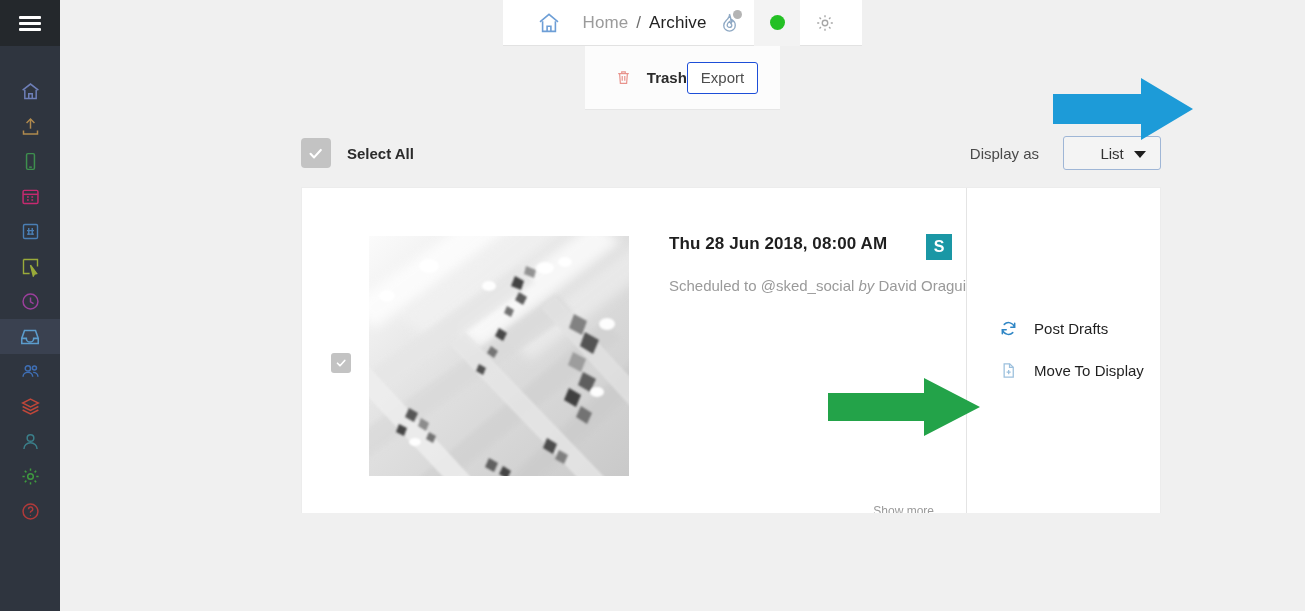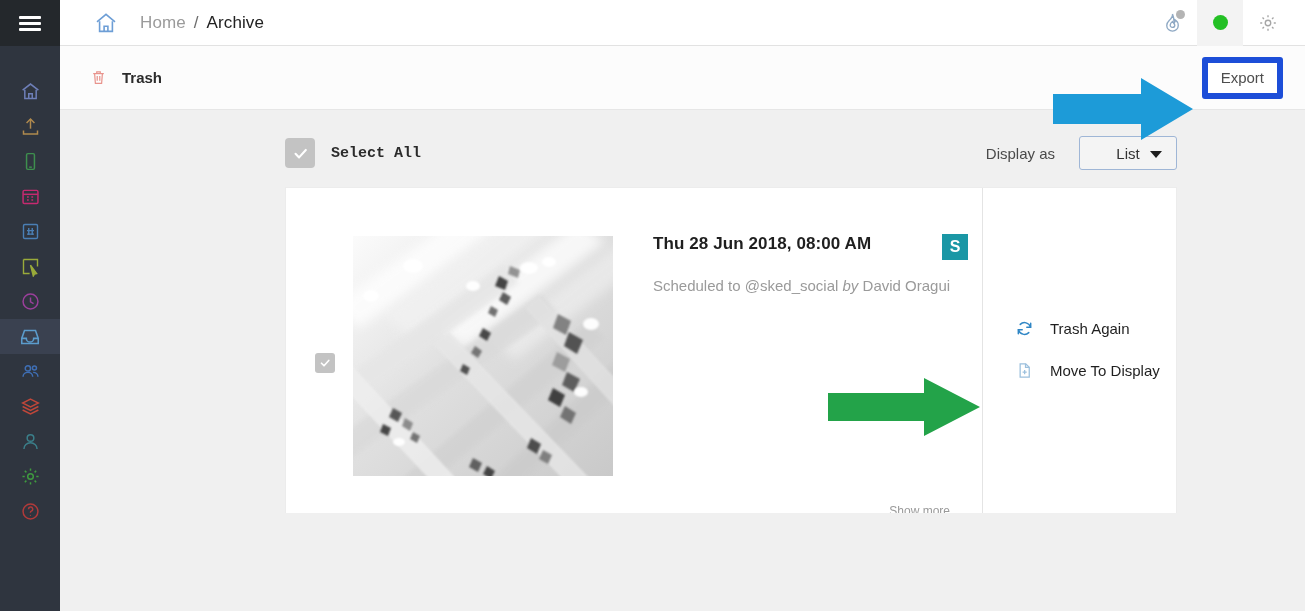--- a/index.html
+++ b/index.html
@@ -29,21 +29,21 @@
   .side-items { width: 60px; padding-top: 28px; display: flex; flex-direction: column; }
   .side-item {
     width: 60px; height: 35px;
     display: flex; align-items: center; justify-content: center;
     cursor: pointer;
   }
   .side-item.active { background: #3a4150; }
   .side-item svg { display: block; }
 
   
-  .main { flex: 1 1 auto; height: 513px; display: flex; flex-direction: column; min-width: 0; }
+  .main { flex: 1 1 auto; height: 513px; display: flex; flex-direction: column; min-width: 0; align-items: center; }
 
   
   .topbar {
     height: 46px; background: #ffffff;
     border-bottom: 1px solid #e2e2e2;
     display: flex; align-items: center;
     flex: 0 0 46px;
   }
   .home-icon { margin-left: 34px; margin-right: 22px; display: flex; align-items: center; cursor: pointer; }
   .crumbs { display: flex; align-items: center; font-size: 17px; letter-spacing: .1px; }
@@ -79,21 +79,21 @@
     font-size: 15px; color: #9a9a9a;
     border-right: 1px solid #ececec;
   }
   .bulk-action {
     display: flex; align-items: center; gap: 15px;
     margin-left: 30px; cursor: pointer;
   }
   .bulk-action .txt { font-size: 15px; font-weight: bold; color: #2b2b2b; }
   .export-btn {
     margin-left: auto; margin-right: 22px;
-    border: 6px solid #1d4ed8;
+    border: 1px solid #1d4ed8;
     border-radius: 3px;
     padding: 7px 13px 8px;
     font-size: 15px; color: #4e4e4e;
     background: #ffffff;
     cursor: pointer;
     line-height: 1;
   }
 
   
   .content { flex: 1 1 auto; overflow: hidden; position: relative; }
@@ -103,21 +103,21 @@
     padding: 26px 0 0 0;
     margin-left: 225px; margin-right: 128px;
   }
   .checkbox {
     width: 30px; height: 30px; border-radius: 4px;
     background: #c3c3c3;
     display: flex; align-items: center; justify-content: center;
     cursor: pointer; flex: 0 0 30px;
   }
   .checkbox.sm { width: 20px; height: 20px; border-radius: 3px; flex: 0 0 20px; }
-  .select-all-txt { margin-left: 16px; font-size: 15px; font-weight: bold; color: #2b2b2b; font-family: Liberation Mono, monospace; }
+  .select-all-txt { margin-left: 16px; font-size: 15px; font-weight: bold; color: #2b2b2b; }
   .display-wrap { margin-left: auto; display: flex; align-items: center; gap: 24px; }
   .display-label { font-size: 15px; color: #4a4a4a; }
   .display-select {
     width: 98px; height: 34px;
     border: 1px solid #9fb6d6;
     border-radius: 3px;
     background: #f4f4f4;
     display: flex; align-items: center; justify-content: center;
     position: relative; cursor: pointer;
   }
@@ -482,21 +482,21 @@
         </div>
 
         <div class="card-right">
           <div class="act">
             <svg width="19" height="19" viewBox="0 0 24 24" fill="none" stroke="#2f86c5" stroke-width="1.9" stroke-linecap="round">
               <path d="M19.5 10.2A7.8 7.8 0 0 0 6.6 6.8"></path>
               <path d="M4.5 13.8a7.8 7.8 0 0 0 12.9 3.4"></path>
               <path d="M19.8 5.4v4.9h-4.9"></path>
               <path d="M4.2 18.6v-4.9h4.9"></path>
             </svg>
-            <span class="lbl">Trash Again</span>
+            <span class="lbl">Post Drafts</span>
           </div>
           <div class="act">
             <svg width="19" height="19" viewBox="0 0 24 24" fill="none" stroke="#9cc0dd" stroke-width="1.6">
               <path d="M6.5 3.5h7L18 8v12.5H6.5z"></path>
               <path d="M13.3 3.6V8.1H18"></path>
               <path d="M12.2 11.4v5.2M9.6 14h5.2"></path>
             </svg>
             <span class="lbl">Move To Display</span>
           </div>
         </div>

